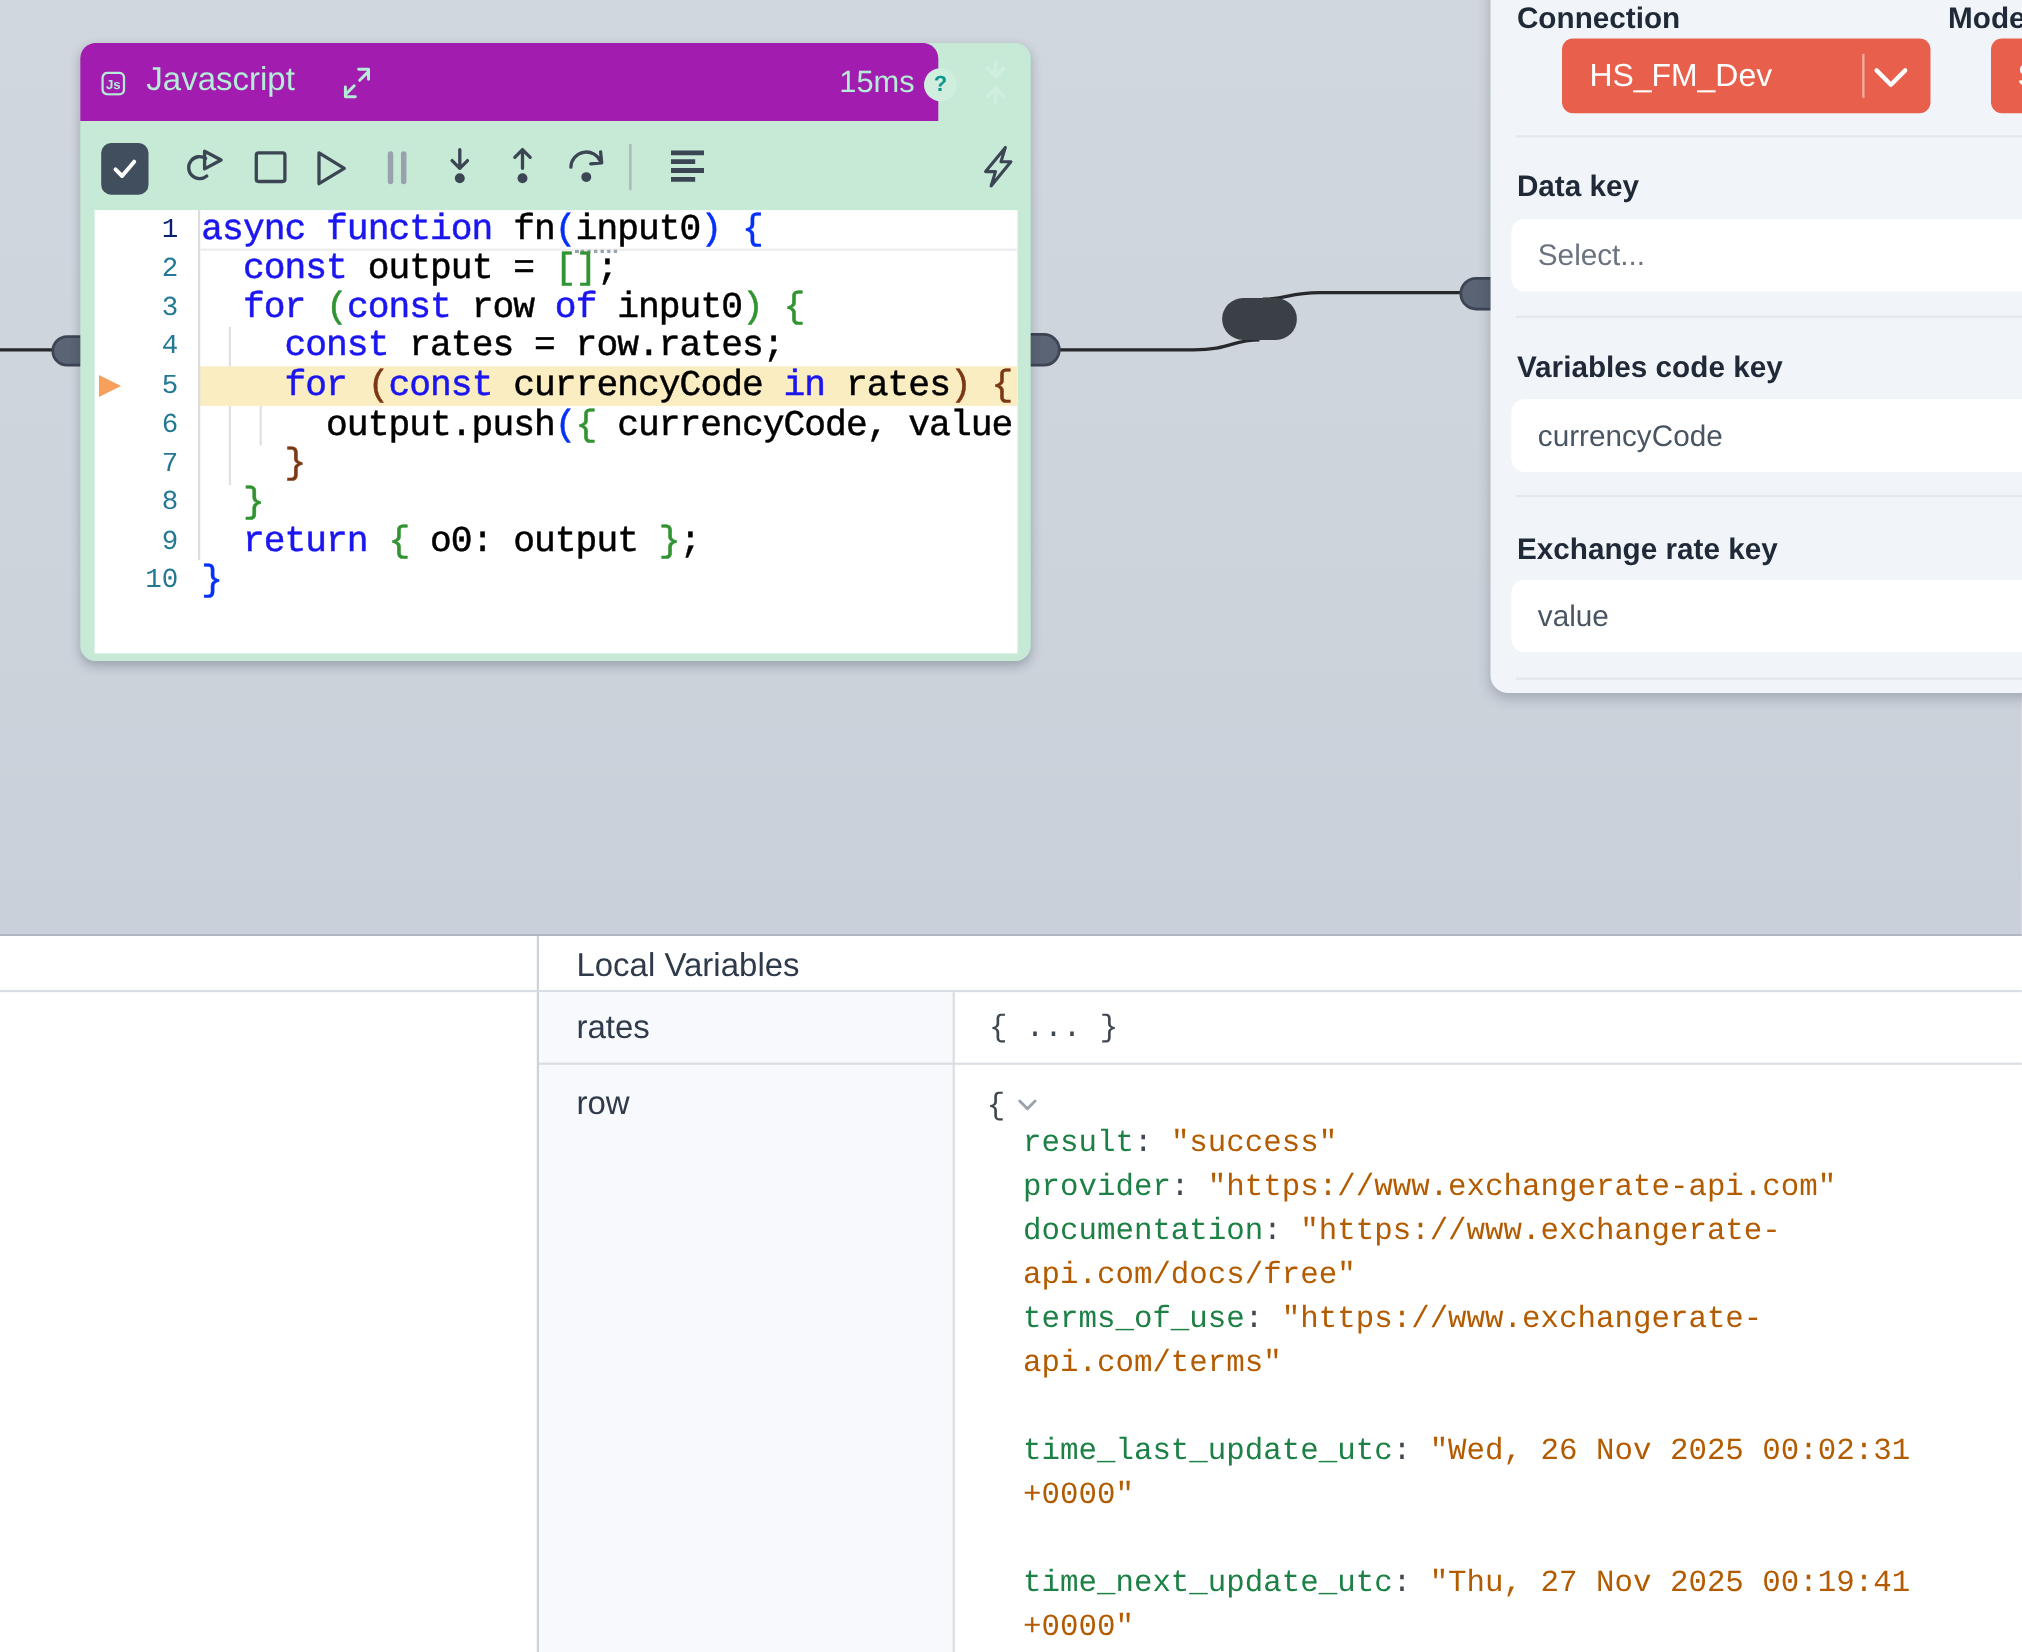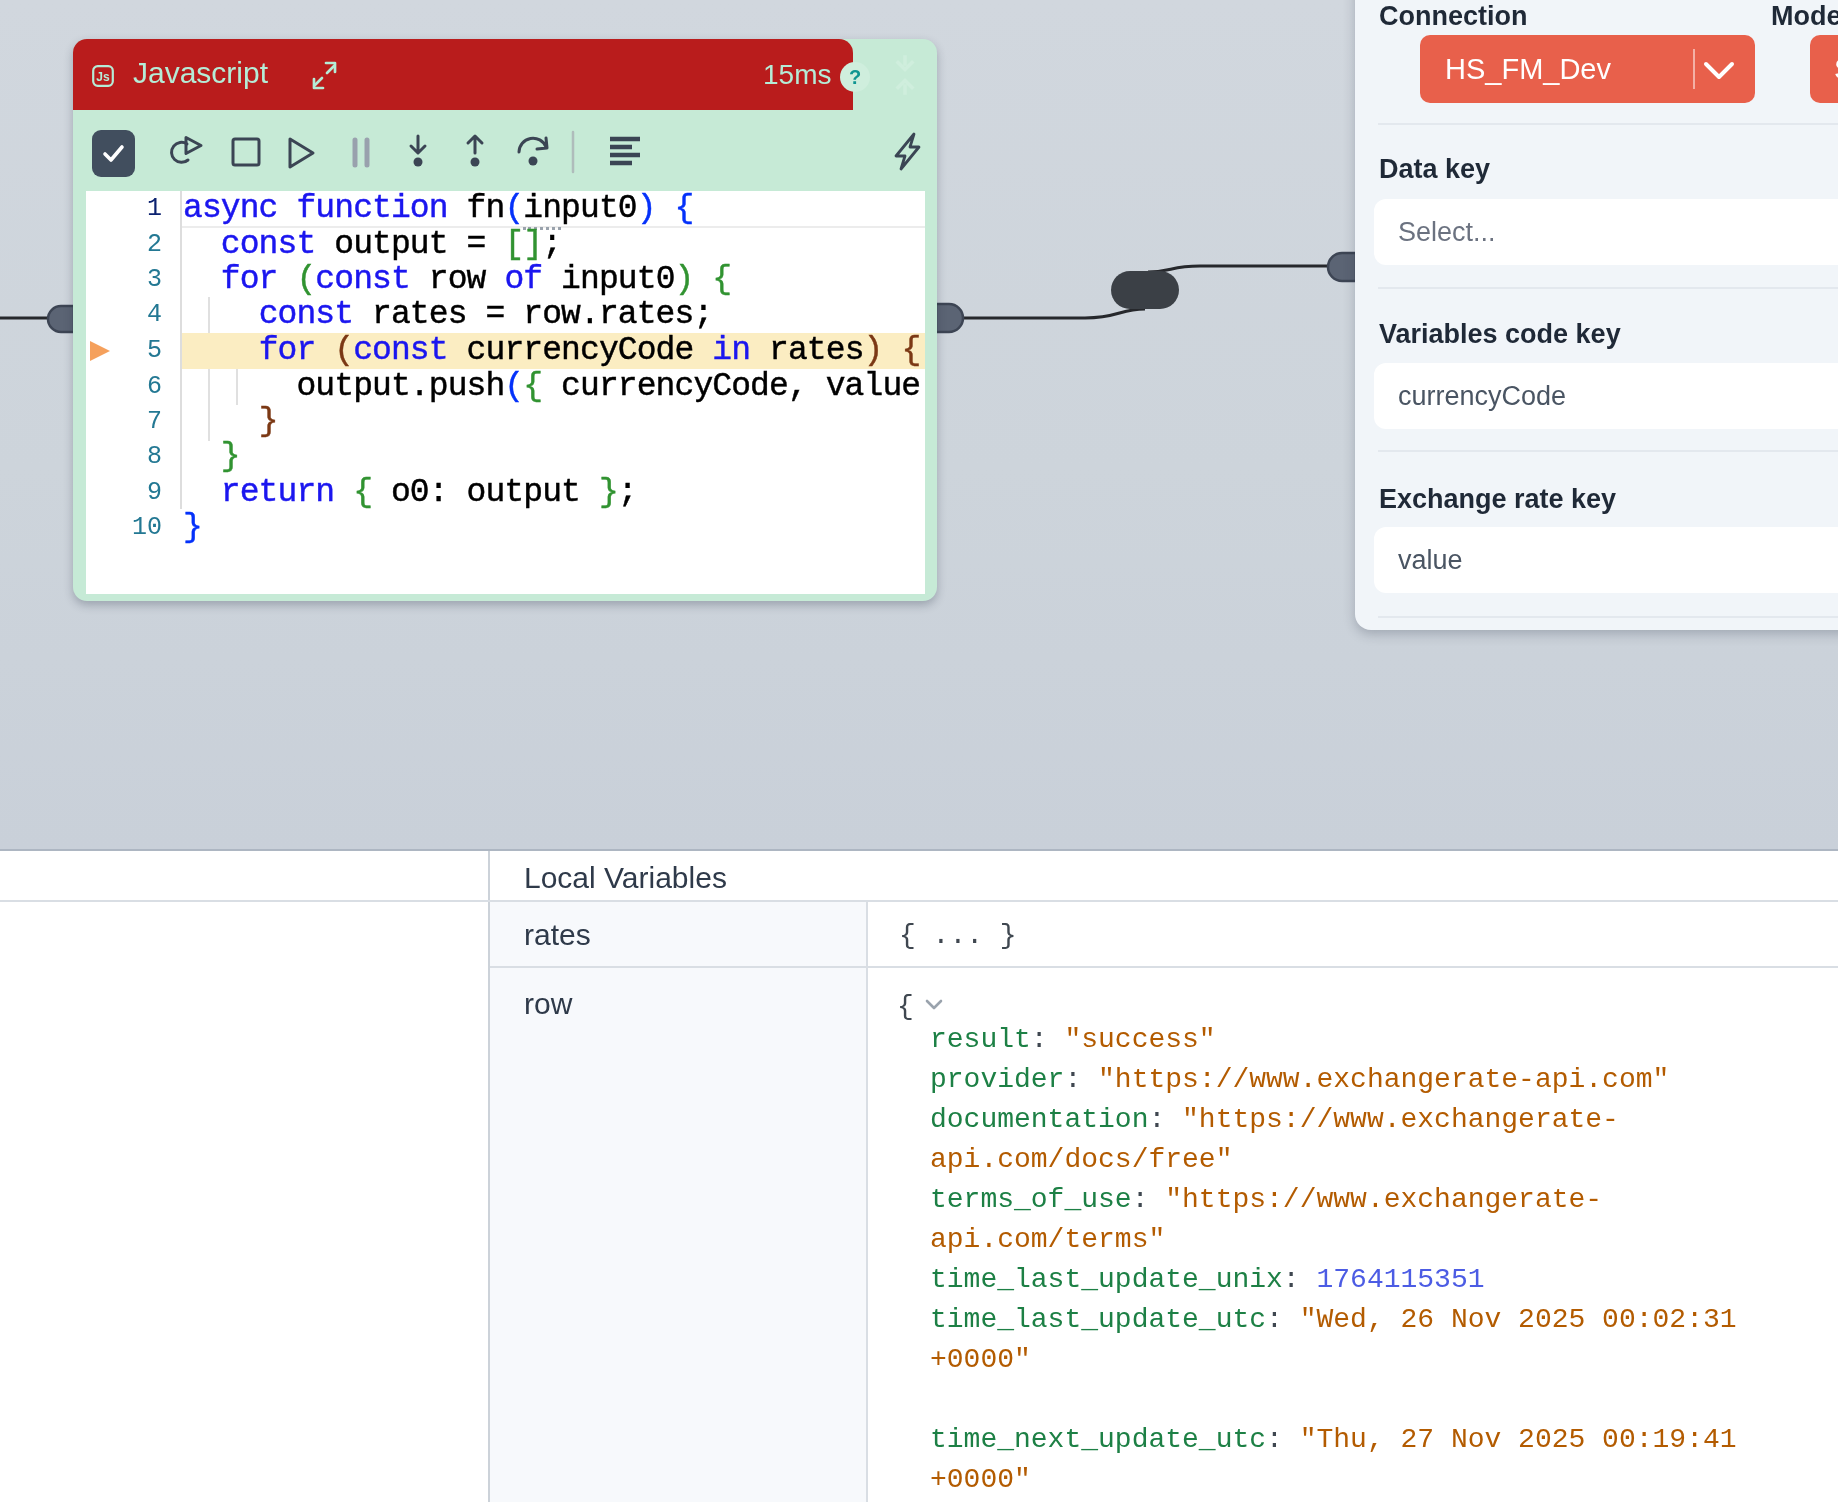--- a/index.html
+++ b/index.html
@@ -8,21 +8,21 @@
   #canvas { position:absolute; left:0; top:0; width:1838px; height:851px;
             background:linear-gradient(180deg,#d1d7de 0%,#cdd4db 55%,#c9d0d9 100%);
             border-bottom:2px solid #adb6c2; }
   #node {
     position:absolute; left:73px; top:39px; width:864px; height:562px;
     background:#c6ead6; border-radius:14px;
     box-shadow:0 4px 10px rgba(30,41,59,.28);
   }
   #nodehead {
     position:absolute; left:0; top:0; width:780px; height:71px;
-    background:#b91c1c; border-radius:14px 14px 0 0;
+    background:#a21caf; border-radius:14px 14px 0 0;
   }
   #codearea {
     position:absolute; left:13px; top:152px; width:839px; height:403px;
     background:#ffffff; overflow:hidden;
   }
   .cl { position:absolute; left:97px; height:36px; line-height:36px; white-space:pre;
         font-family:"Liberation Mono", monospace; font-size:33px; letter-spacing:-0.9px; color:#000;
         -webkit-text-stroke:0.45px; }
   .ln { position:absolute; width:76px; height:36px; line-height:36px; text-align:right;
         font-family:"Liberation Mono", monospace; font-size:25px; color:#237893; }
@@ -200,18 +200,17 @@
   <div class="jline" style="left:897px;top:136px">{</div>
   <svg class="abs" style="left:920px;top:144px" width="28" height="20" viewBox="0 0 28 20" fill="none" stroke="#9aa3ad" stroke-width="2.6" stroke-linecap="round" stroke-linejoin="round">
       <path d="M7,6 L14,13 L21,6"></path>
     </svg>
   <div class="jline" style="top:169px"><span class="jk">result</span>: <span class="js2">"success"</span></div>
   <div class="jline" style="top:249px"><span class="jk">documentation</span>: <span class="js2">"https://www.exchangerate-</span></div>
   <div class="jline" style="top:209px"><span class="jk">provider</span>: <span class="js2">"https://www.exchangerate-api.com"</span></div>
   <div class="jline" style="top:289px"><span class="js2">api.com/docs/free"</span></div>
   <div class="jline" style="top:329px"><span class="jk">terms_of_use</span>: <span class="js2">"https://www.exchangerate-</span></div>
   <div class="jline" style="top:369px"><span class="js2">api.com/terms"</span></div>
-  <div class="jline" style="top:409px"><span class="jk">time_last_update_unix</span>: <span class="jn">1764115351</span></div>
   <div class="jline" style="top:449px"><span class="jk">time_last_update_utc</span>: <span class="js2">"Wed, 26 Nov 2025 00:02:31</span></div>
   <div class="jline" style="top:489px"><span class="js2">+0000"</span></div>
   <div class="jline" style="top:569px"><span class="jk">time_next_update_utc</span>: <span class="js2">"Thu, 27 Nov 2025 00:19:41</span></div>
   <div class="jline" style="top:609px"><span class="js2">+0000"</span></div>
 </div>
 
 </body></html>

